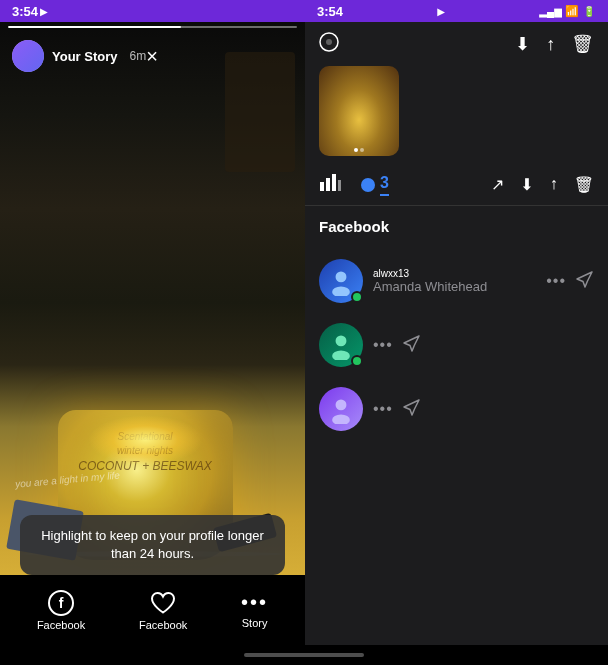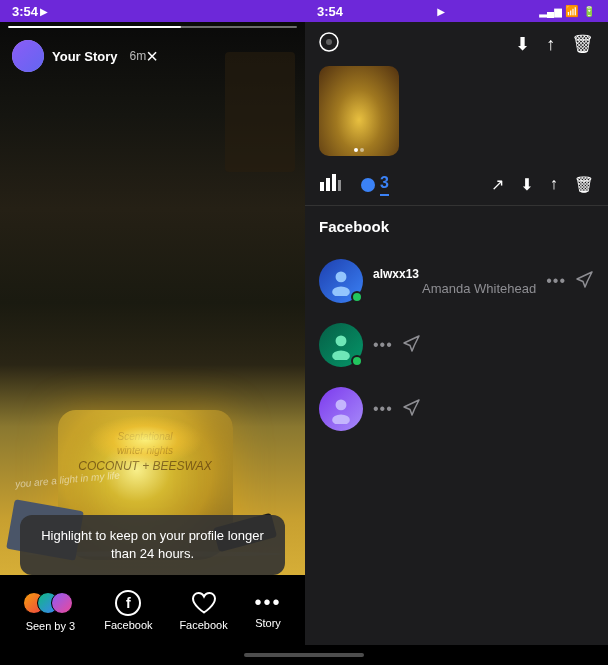--- a/index.html
+++ b/index.html
@@ -360,28 +360,27 @@
       bottom: 0;
       right: 0;
     }
 
     .viewer-info {
       flex: 1;
     }
 
     .viewer-username {
       color: #fff;
-      font-size: 12px;
-      font-weight: 700;
+      font-size: 10px;
+      font-weight: 400;
     }
 
     .viewer-name {
       color: #8e8e93;
       font-size: 13px;
-      text-align: right;
     }
 
     .viewer-actions {
       display: flex;
       align-items: center;
       gap: 10px;
     }
 
     .three-dots {
       color: #8e8e93;
@@ -518,28 +517,20 @@
       </div>
       <span class="story-close">×</span>
     </div>
 
     <div class="story-tooltip">
       <span>Highlight to keep on your profile longer than 24 hours.</span>
     </div>
 
     <div class="story-bottom">
       <div class="story-bottom-item">
-        <div class="seen-avatars">
-          <div class="seen-avatar"></div>
-          <div class="seen-avatar"></div>
-          <div class="seen-avatar"></div>
-        </div>
-        <span>Seen by 3</span>
-      </div>
-      <div class="story-bottom-item">
         <div class="fb-icon">f</div>
         <span>Facebook</span>
       </div>
       <div class="story-bottom-item">
         <div class="heart-icon">
           <svg width="26" height="24" viewBox="0 0 26 24" fill="none">
             <path d="M13 21.5C13 21.5 2 14.5 2 7.5C2 4.5 4.5 2 7.5 2C10 2 12 3.5 13 5.5C14 3.5 16 2 18.5 2C21.5 2 24 4.5 24 7.5C24 14.5 13 21.5 13 21.5Z" stroke="white" stroke-width="2" fill="none"></path>
           </svg>
         </div>
         <span>Facebook</span>

